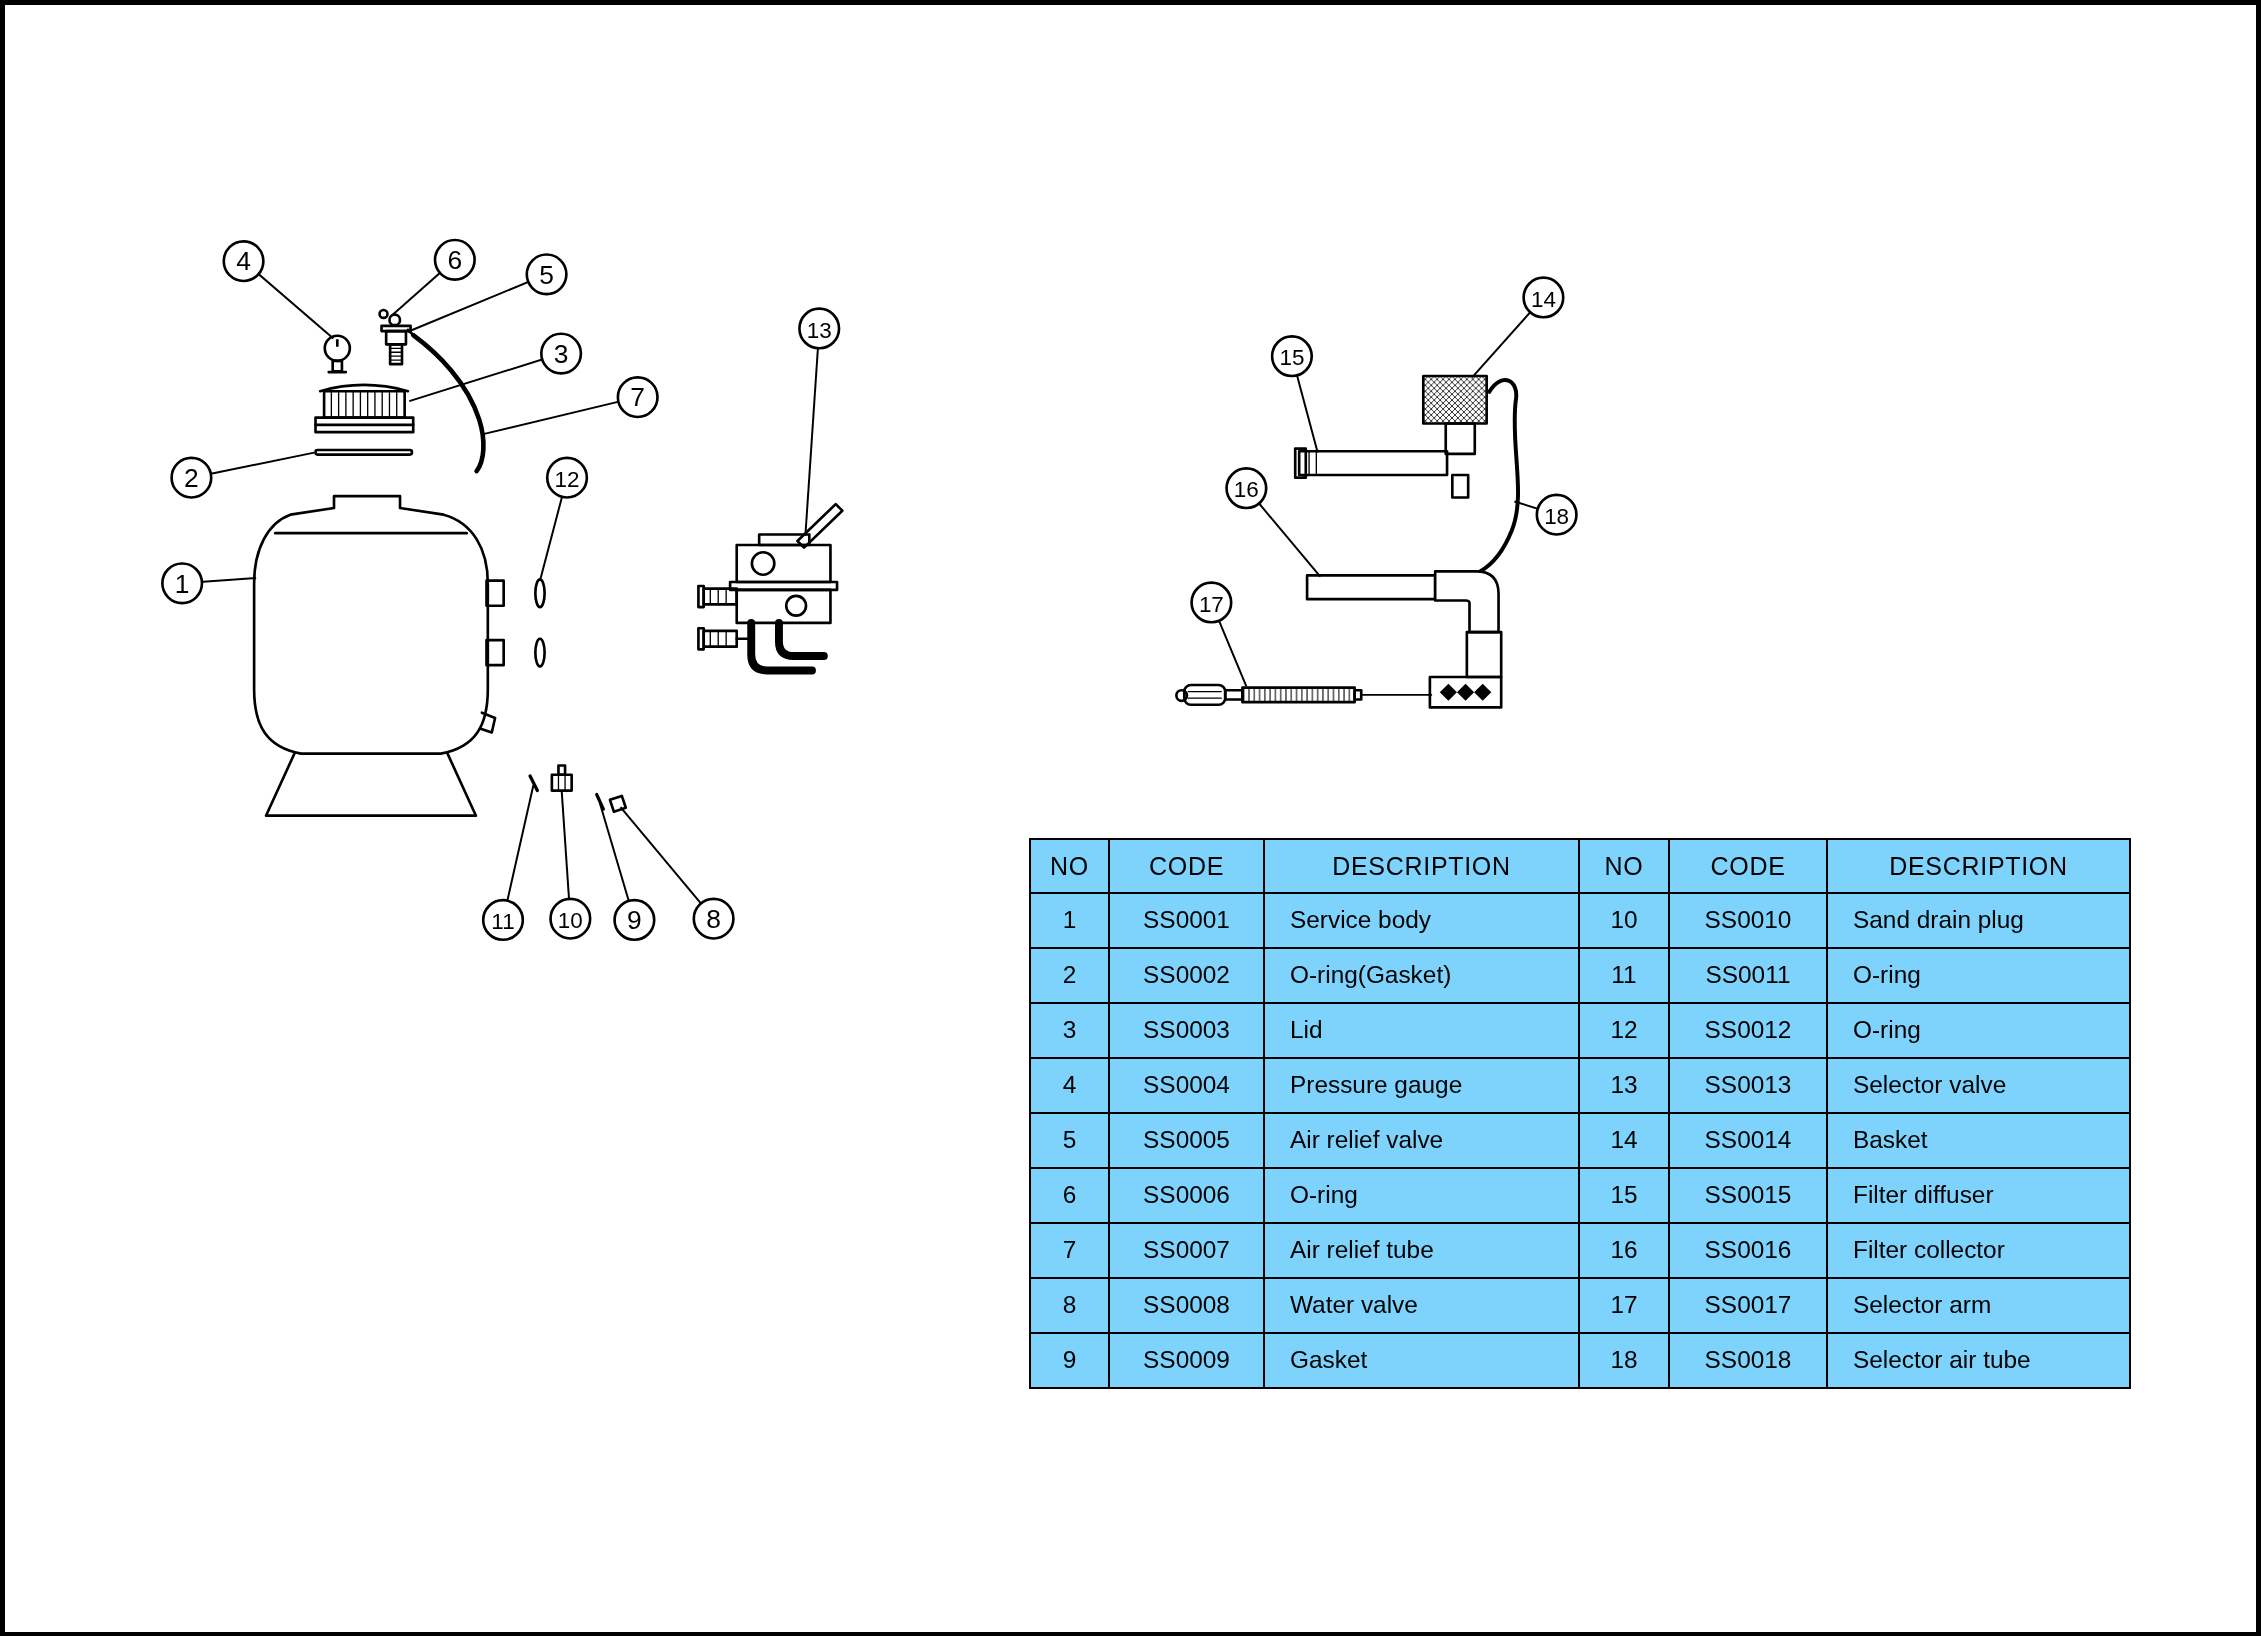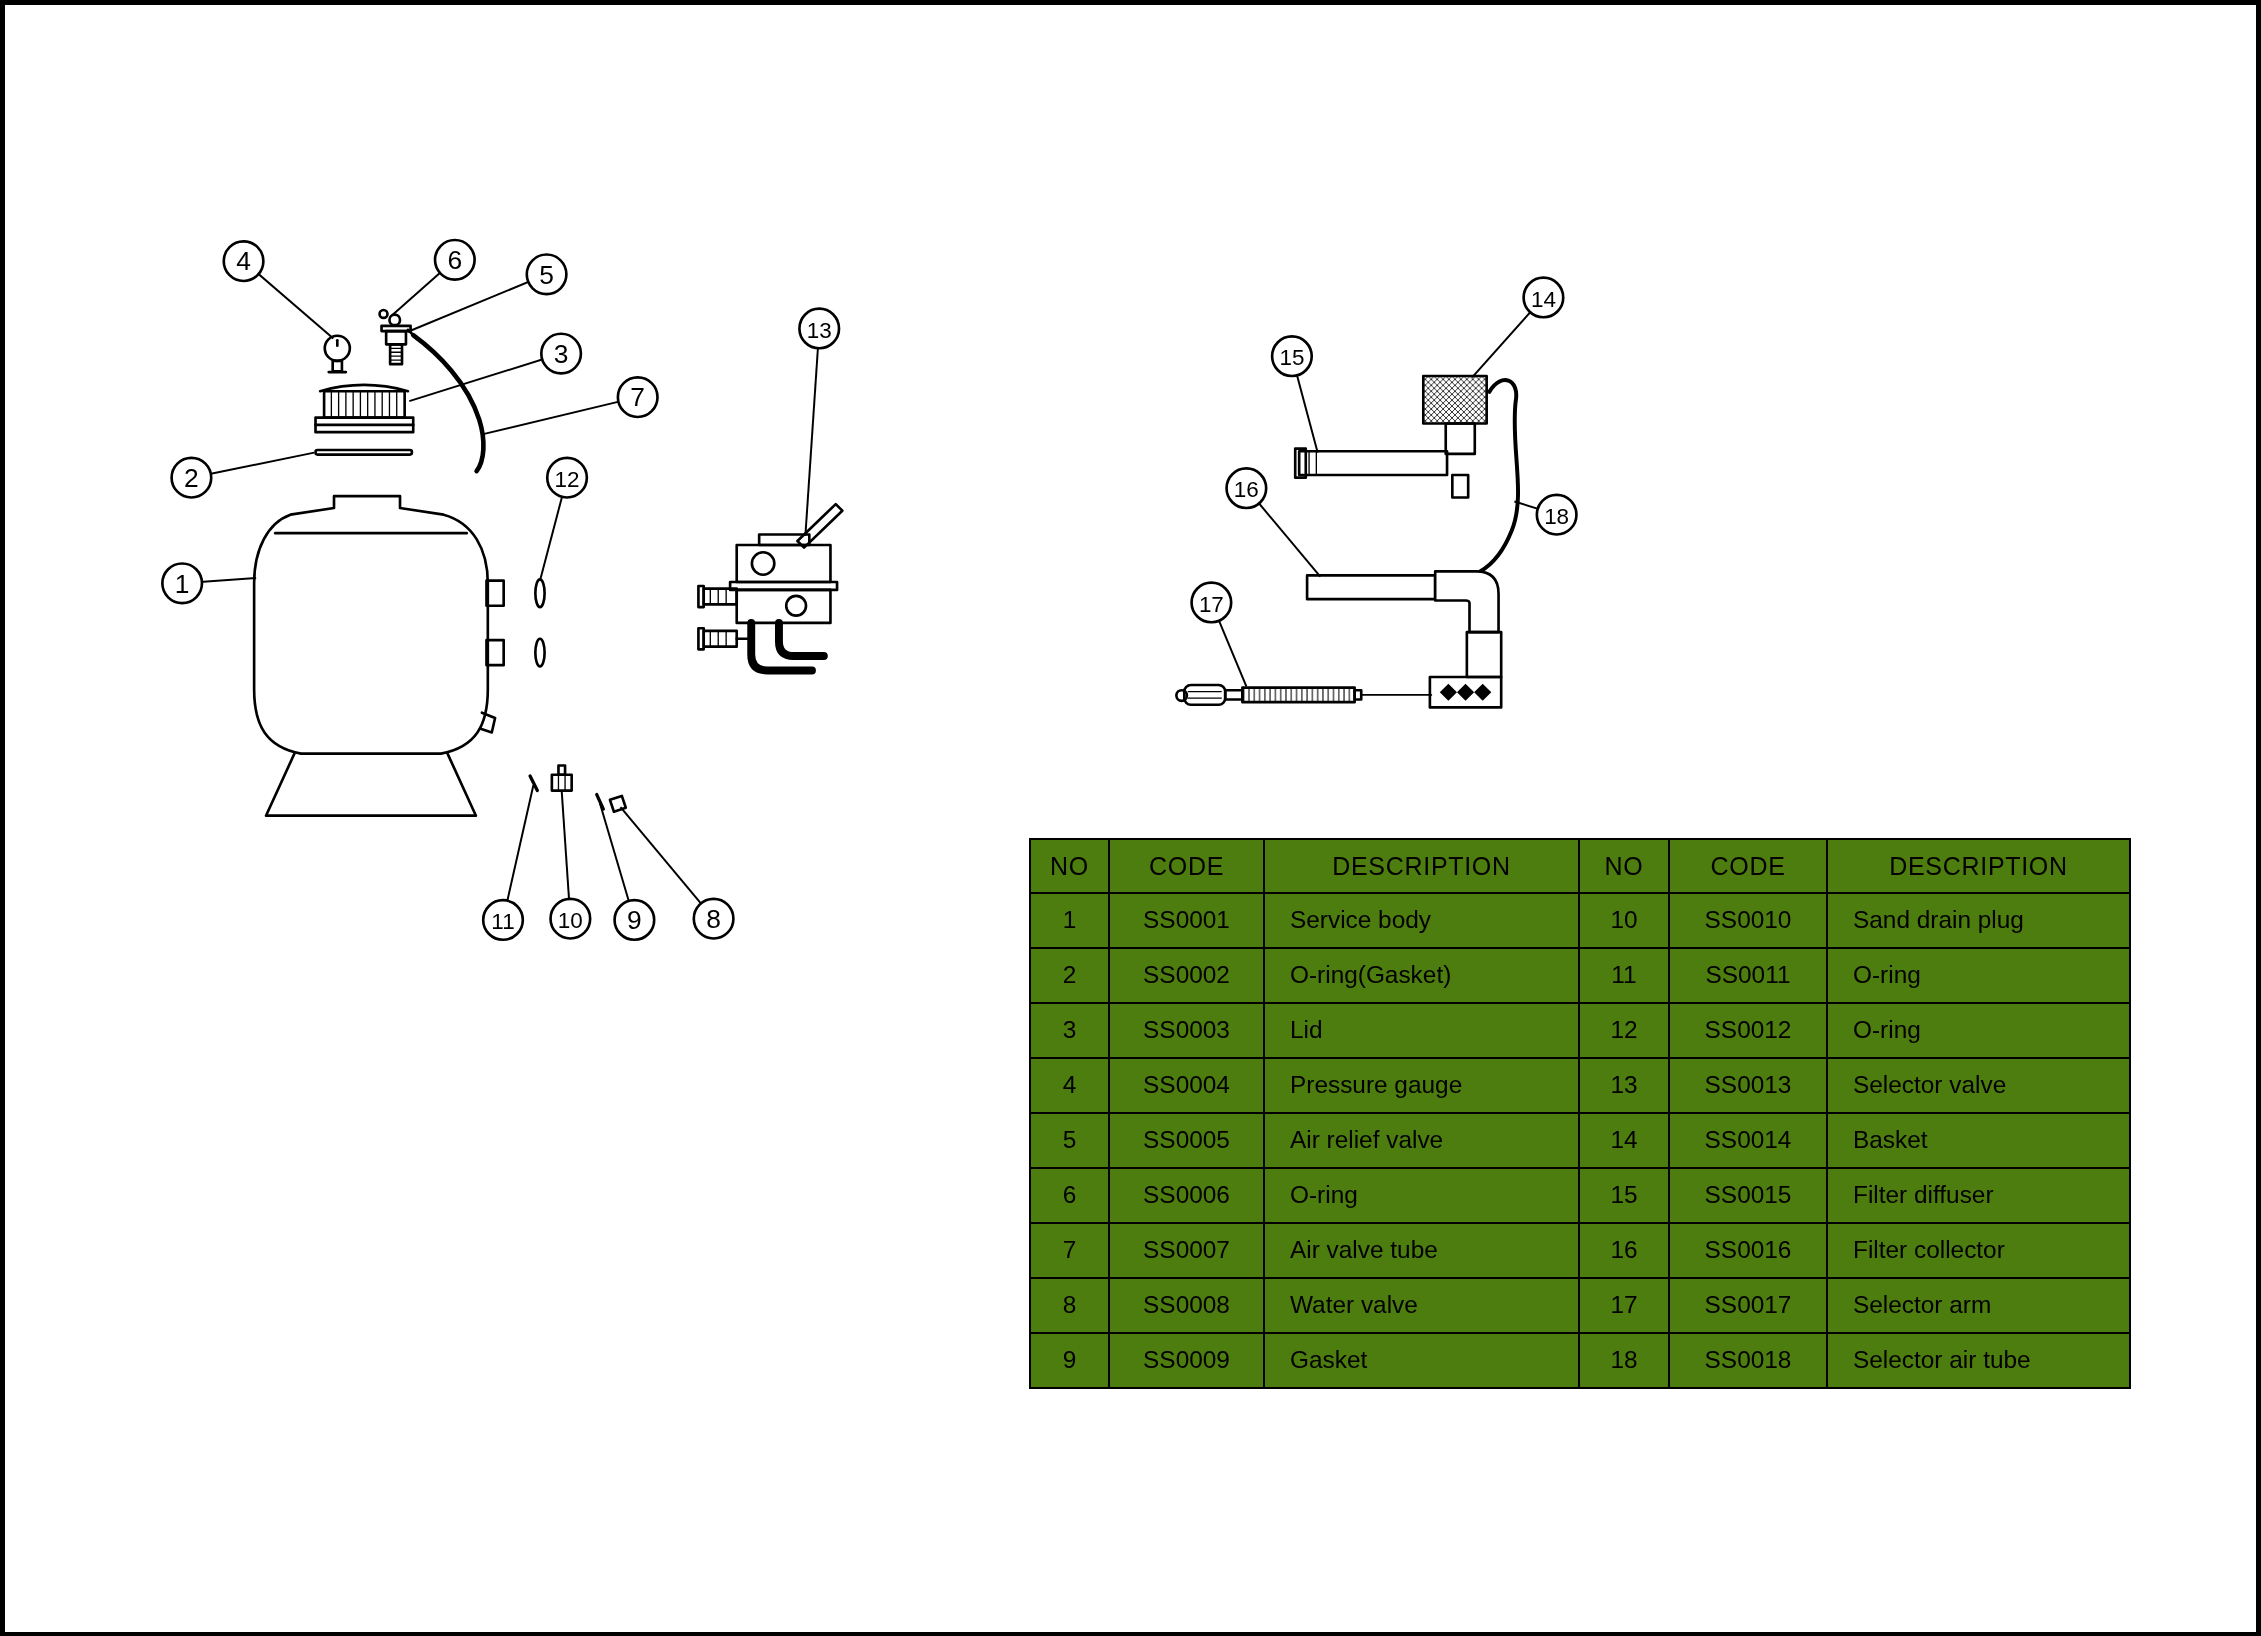--- a/index.html
+++ b/index.html
@@ -9,21 +9,21 @@
     box-sizing:border-box;
     background:#fff;
     border:5.3px solid #000;
     font-family:"Liberation Sans",sans-serif;
     overflow:hidden;
   }
   .diagram-svg{position:absolute;left:0;top:0;width:2251px;height:1626px;}
   .parts-table{
     position:absolute;left:1024px;top:833px;
     border-collapse:collapse;table-layout:fixed;
-    background:#4d7c0f;border:2.6px solid #000;
+    background:#7dd3fc;border:2.6px solid #000;
   }
   .parts-table th,.parts-table td{
     border:2px solid #000;color:#000;
     height:55px;padding:0;box-sizing:border-box;
     font-size:24.4px;line-height:1;white-space:nowrap;overflow:hidden;
   }
   .parts-table th{font-weight:normal;text-align:center;height:54px;font-size:25px;letter-spacing:0.7px;}
   td.c-no{text-align:center;}
   td.c-code{text-align:center;border-radius:12px;}
   td.c-desc{text-align:left;padding-left:25px;}
@@ -323,21 +323,21 @@
           <td class="c-no">6</td>
           <td class="c-code">SS0006</td>
           <td class="c-desc">O-ring</td>
           <td class="c-no">15</td>
           <td class="c-code">SS0015</td>
           <td class="c-desc">Filter diffuser</td>
         </tr>
         <tr>
           <td class="c-no">7</td>
           <td class="c-code">SS0007</td>
-          <td class="c-desc">Air valve tube</td>
+          <td class="c-desc">Air relief tube</td>
           <td class="c-no">16</td>
           <td class="c-code">SS0016</td>
           <td class="c-desc">Filter collector</td>
         </tr>
         <tr>
           <td class="c-no">8</td>
           <td class="c-code">SS0008</td>
           <td class="c-desc">Water valve</td>
           <td class="c-no">17</td>
           <td class="c-code">SS0017</td>

